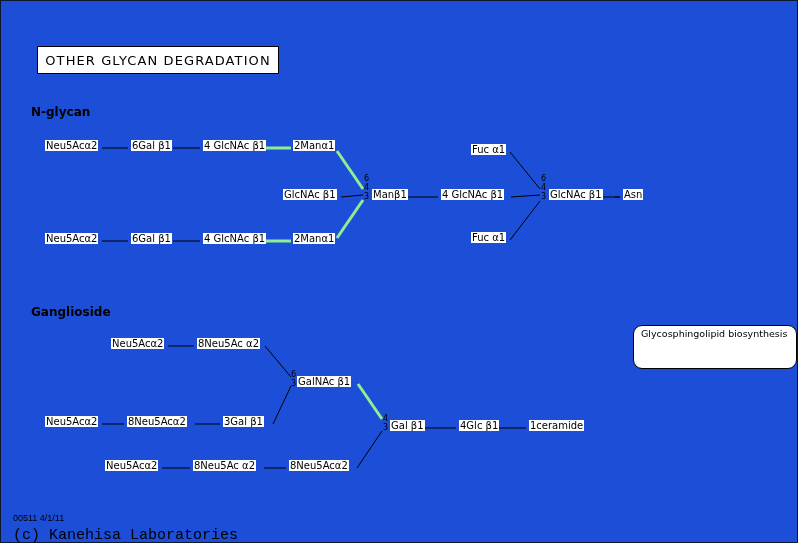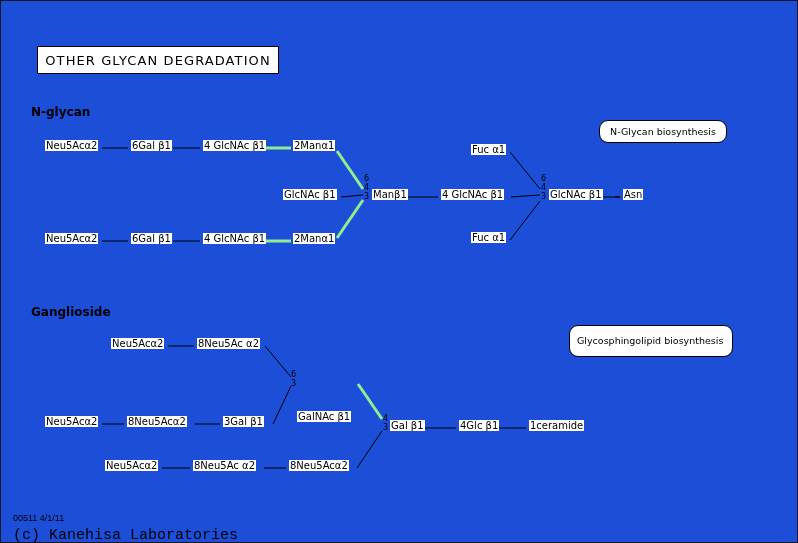--- a/index.html
+++ b/index.html
@@ -130,24 +130,21 @@
 
     <line x1="424" y1="427" x2="455" y2="427" stroke="#000" stroke-width="1"></line>
     <line x1="498" y1="427" x2="525" y2="427" stroke="#000" stroke-width="1"></line>
   </svg>
 
   <div class="title-box">OTHER GLYCAN DEGRADATION</div>
 
   <div class="section-label" style="left:30px; top:104px;">N-glycan</div>
   <div class="section-label" style="left:30px; top:304px;">Ganglioside</div>
 
-  <div class="link-box" style="left:598px; top:119px; width:128px; height:23px; align-items:center;">
-    <span>N-Glycan biosynthesis</span>
-  </div>
-  <div class="link-box" style="left:568px; top:324px; width:164px; height:32px;">
+  <div class="link-box" style="left:632px; top:324px; width:164px; height:44px;justify-content:space-between;">
     <span>Glycosphingolipid biosynthesis</span>
   </div>
 
   <div class="node" style="left:44px; top:139px;">Neu5Acα2</div>
   <div class="node" style="left:130px; top:139px;">6Gal β1</div>
   <div class="node" style="left:202px; top:139px;">4 GlcNAc β1</div>
   <div class="node" style="left:292px; top:139px;">2Manα1</div>
 
   <div class="node" style="left:44px; top:232px;">Neu5Acα2</div>
   <div class="node" style="left:130px; top:232px;">6Gal β1</div>
@@ -173,21 +170,21 @@
   <div class="node" style="left:196px; top:337px;">8Neu5Ac α2</div>
 
   <div class="node" style="left:44px; top:415px;">Neu5Acα2</div>
   <div class="node" style="left:126px; top:415px;">8Neu5Acα2</div>
   <div class="node" style="left:222px; top:415px;">3Gal β1</div>
 
   <div class="node" style="left:104px; top:459px;">Neu5Acα2</div>
   <div class="node" style="left:192px; top:459px;">8Neu5Ac α2</div>
   <div class="node" style="left:288px; top:459px;">8Neu5Acα2</div>
 
-  <div class="node" style="left:296px; top:375px;margin-top:35px;">GalNAc β1</div>
+  <div class="node" style="left:296px; top:375px;">GalNAc β1</div>
   <div class="node" style="left:389px; top:419px;">Gal β1</div>
   <div class="node" style="left:458px; top:419px;">4Glc β1</div>
   <div class="node" style="left:528px; top:419px;">1ceramide</div>
 
   <div class="branch-num" style="left:290px; top:370px;">6</div>
   <div class="branch-num" style="left:290px; top:379px;">3</div>
   <div class="branch-num" style="left:382px; top:414px;">4</div>
   <div class="branch-num" style="left:382px; top:423px;">3</div>
 
   <div class="footer" style="left:12px; top:512px; font-family:'Liberation Sans', sans-serif; font-size:9px;">00511 4/1/11</div>

